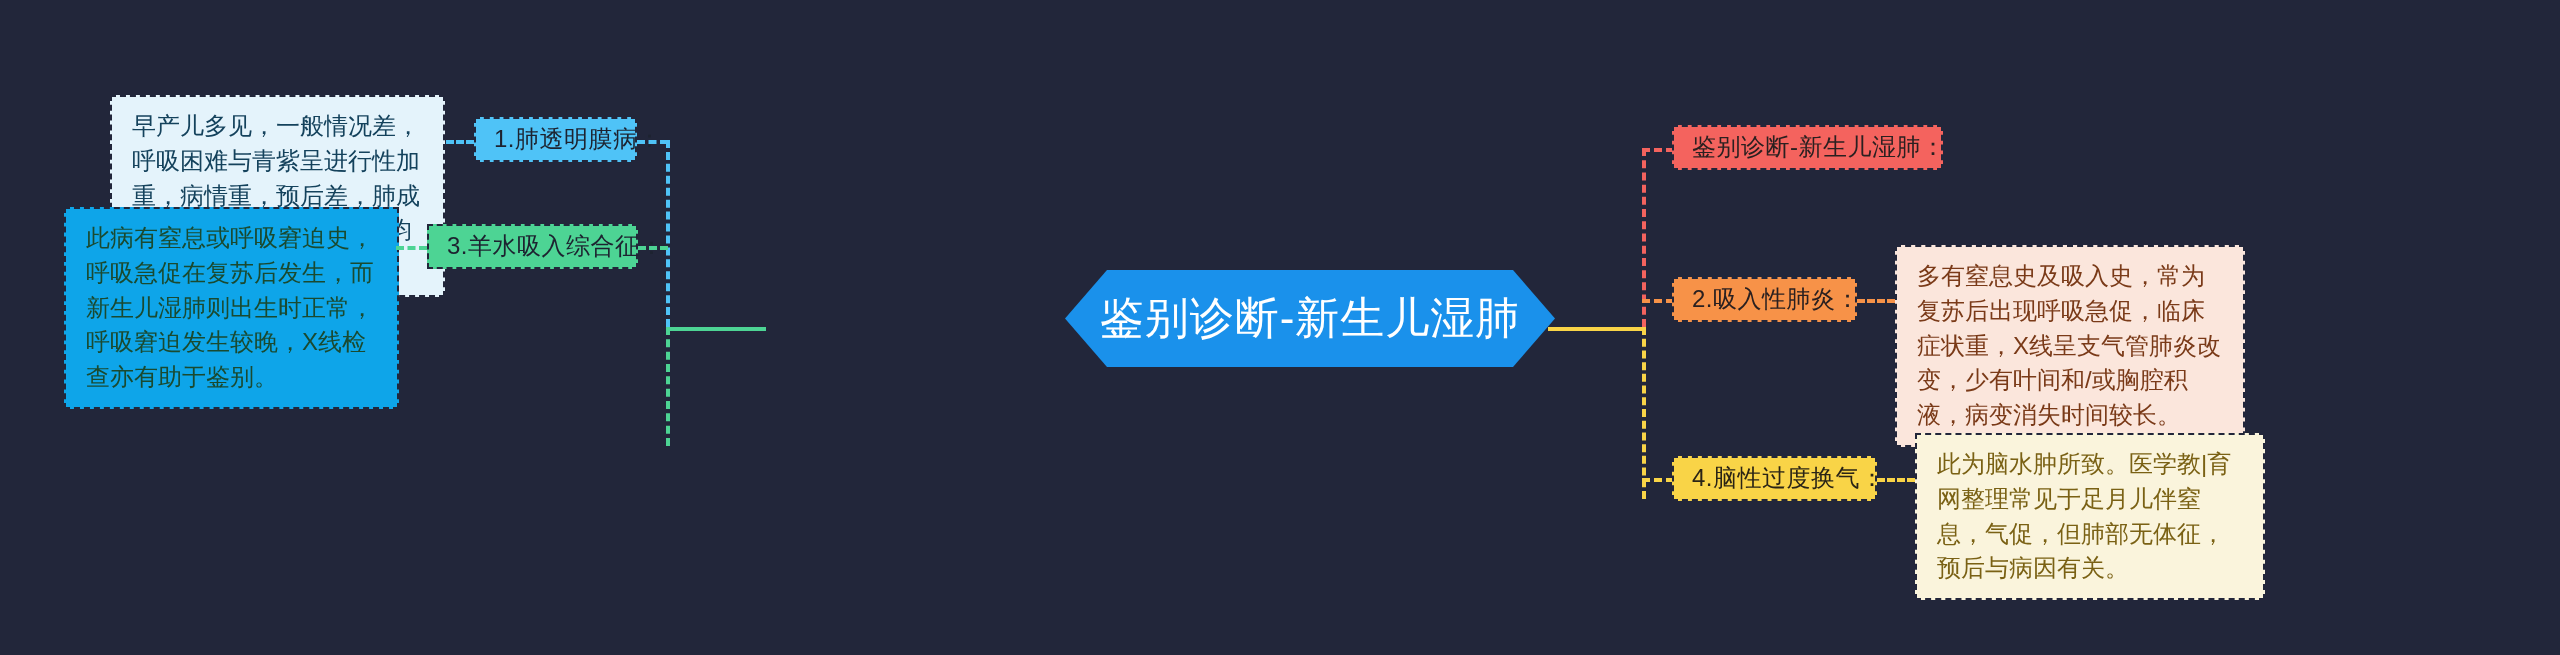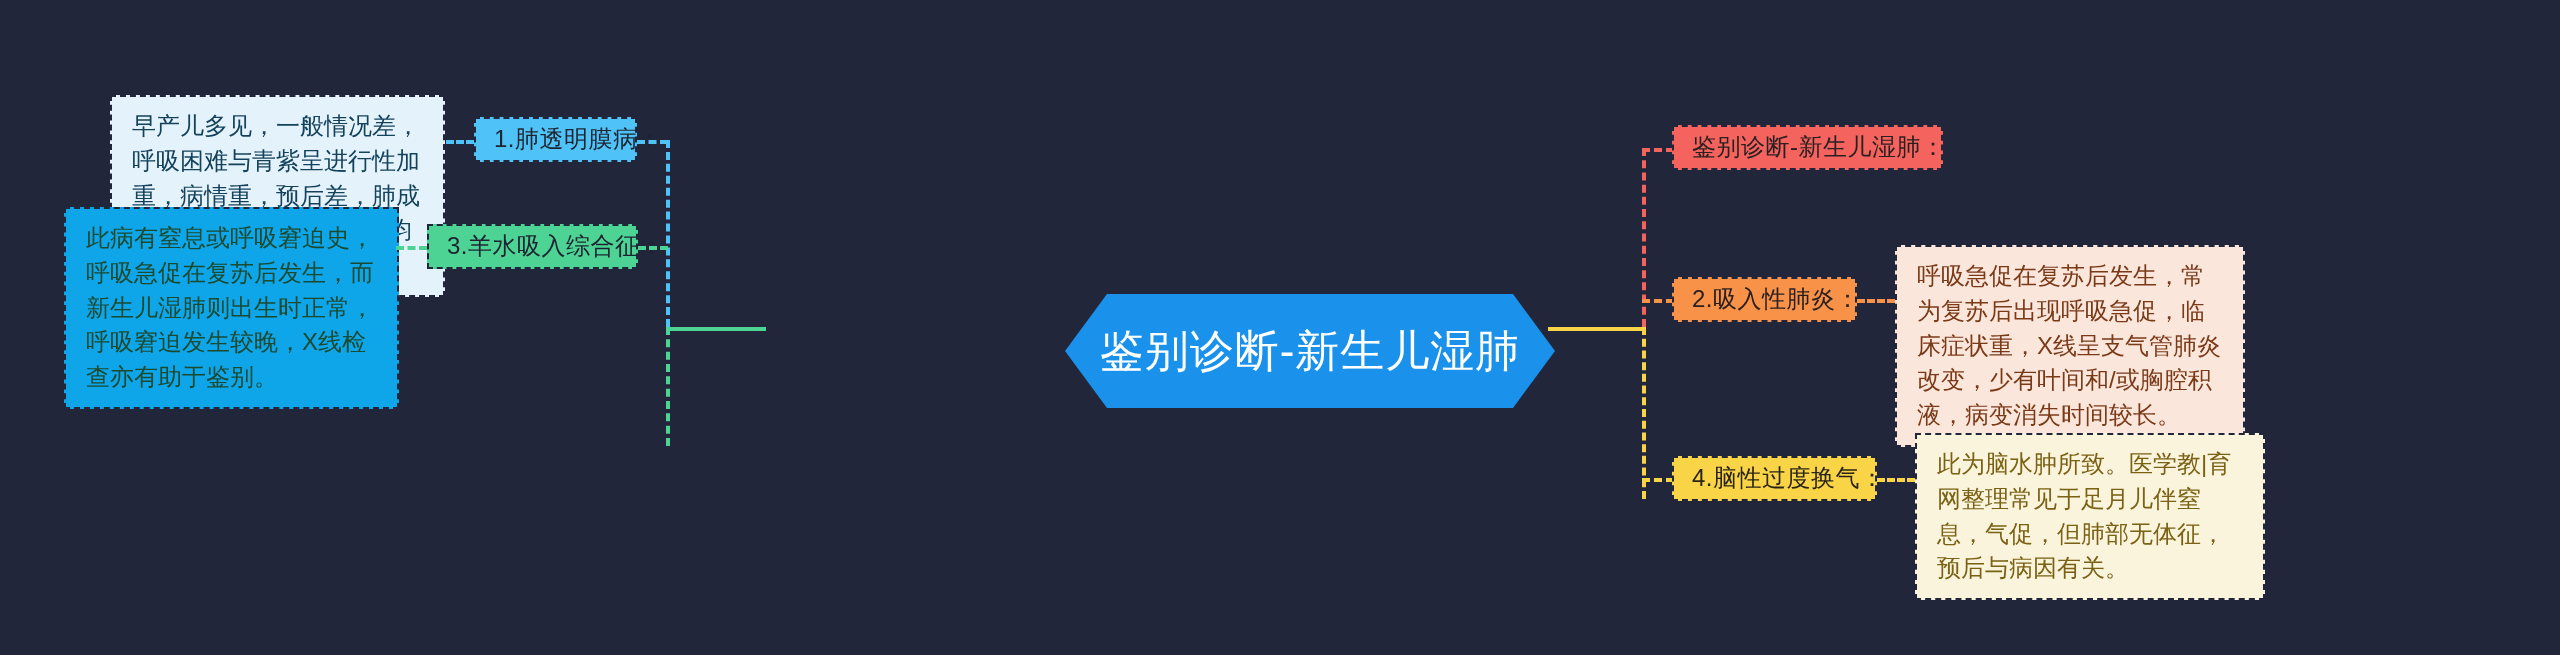--- a/index.html
+++ b/index.html
@@ -49,27 +49,26 @@
     white-space: normal;
     box-sizing: border-box;
   }
 
   
   #root-node {
     position: absolute;
     left: 1065px;
     top: 270px;
     width: 490px;
-    height: 114px;
+    height: 97px;
     background: #1a91eb;
     clip-path: polygon(0 50%, 42px 0, calc(100% - 42px) 0, 100% 50%, calc(100% - 42px) 100%, 42px 100%);
     display: flex;
     align-items: center;
     justify-content: center;
-    margin-top: 24px;
   }
   #root-label {
     color: #ffffff;
     font-size: 44px;
     letter-spacing: 1px;
     white-space: nowrap;
   }
 
   
   .vline {
@@ -126,21 +125,21 @@
   <div class="hline" id="conn-r1-in" style="left: 1642px; top: 148px; width: 32px; border-top-color: rgb(244, 99, 94);"></div>
 
   <div class="node chip" id="chip-r1" style="left: 1672px; top: 125px; width: 271px; height: 45px; background: rgb(244, 99, 94); color: rgb(42, 32, 32); text-align: center;">鉴别诊断-新生儿湿肺：</div>
 
   <div class="hline" id="conn-r2-in" style="left: 1642px; top: 299px; width: 32px; border-top-color: rgb(247, 146, 72);"></div>
 
   <div class="node chip" id="chip-r2" style="left: 1672px; top: 277px; width: 185px; height: 45px; background: rgb(247, 146, 72); color: rgb(42, 32, 32);">2.吸入性肺炎：</div>
 
   <div class="hline" id="conn-r2-out" style="left: 1857px; top: 299px; width: 38px; border-top-color: rgb(247, 146, 72);"></div>
 
-  <div class="node panel" id="panel-r2" style="left: 1895px; top: 245px; width: 350px; background: rgb(251, 230, 220); color: rgb(122, 58, 24);">呼吸急促在复苏后发生，常为复苏后出现呼吸急促，临床症状重，X线呈支气管肺炎改变，少有叶间和/或胸腔积液，病变消失时间较长。</div>
+  <div class="node panel" id="panel-r2" style="left: 1895px; top: 245px; width: 350px; background: rgb(251, 230, 220); color: rgb(122, 58, 24);">多有窒息史及吸入史，常为复苏后出现呼吸急促，临床症状重，X线呈支气管肺炎改变，少有叶间和/或胸腔积液，病变消失时间较长。</div>
 
   <div class="hline" id="conn-r4-in" style="left: 1642px; top: 478px; width: 32px; border-top-color: rgb(249, 212, 71);"></div>
 
   <div class="node chip" id="chip-r4" style="left: 1672px; top: 456px; width: 205px; height: 45px; background: rgb(249, 212, 71); color: rgb(42, 36, 22);">4.脑性过度换气：</div>
 
   <div class="hline" id="conn-r4-out" style="left: 1877px; top: 478px; width: 38px; border-top-color: rgb(249, 212, 71);"></div>
 
   <div class="node panel" id="panel-r4" style="left: 1915px; top: 433px; width: 350px; background: rgb(250, 244, 220); color: rgb(122, 97, 20);">此为脑水肿所致。医学教|育网整理常见于足月儿伴窒息，气促，但肺部无体征，预后与病因有关。</div>
 
 </div>

